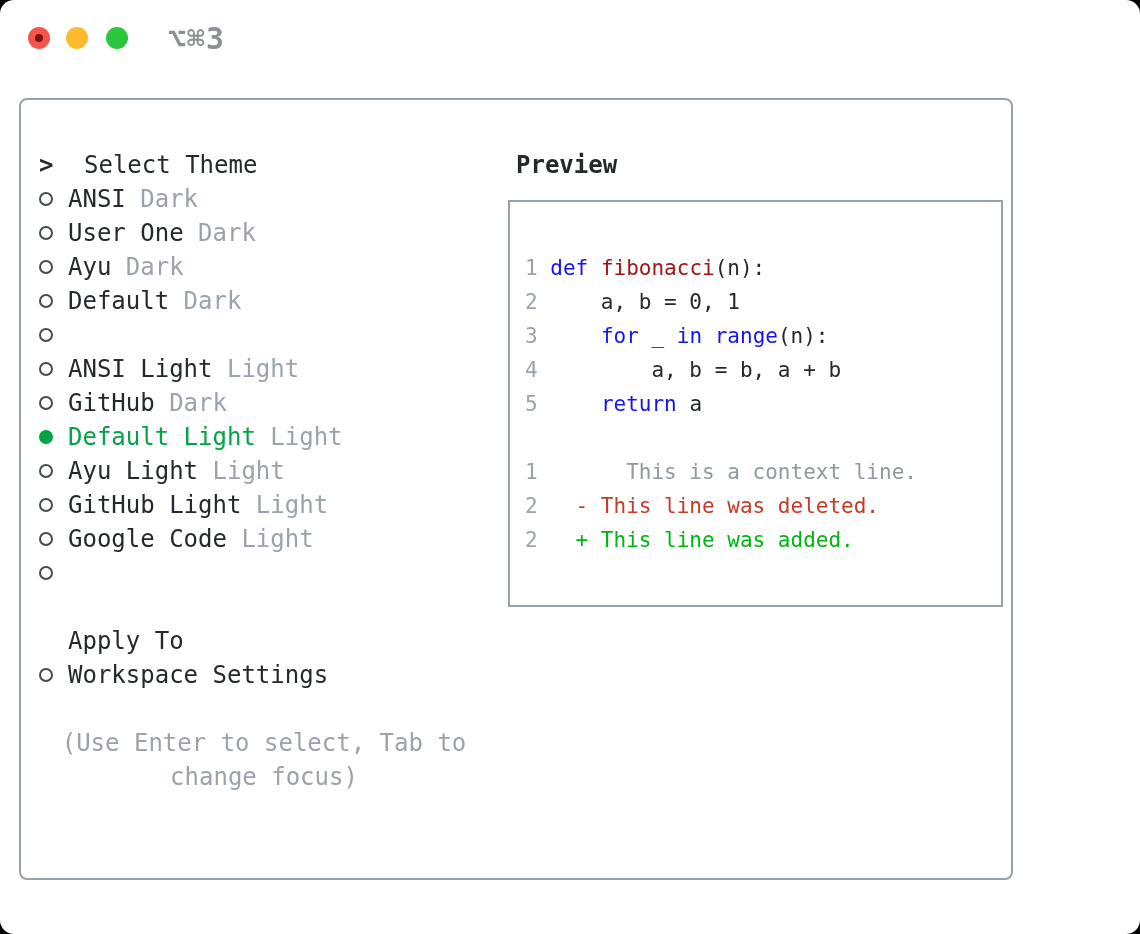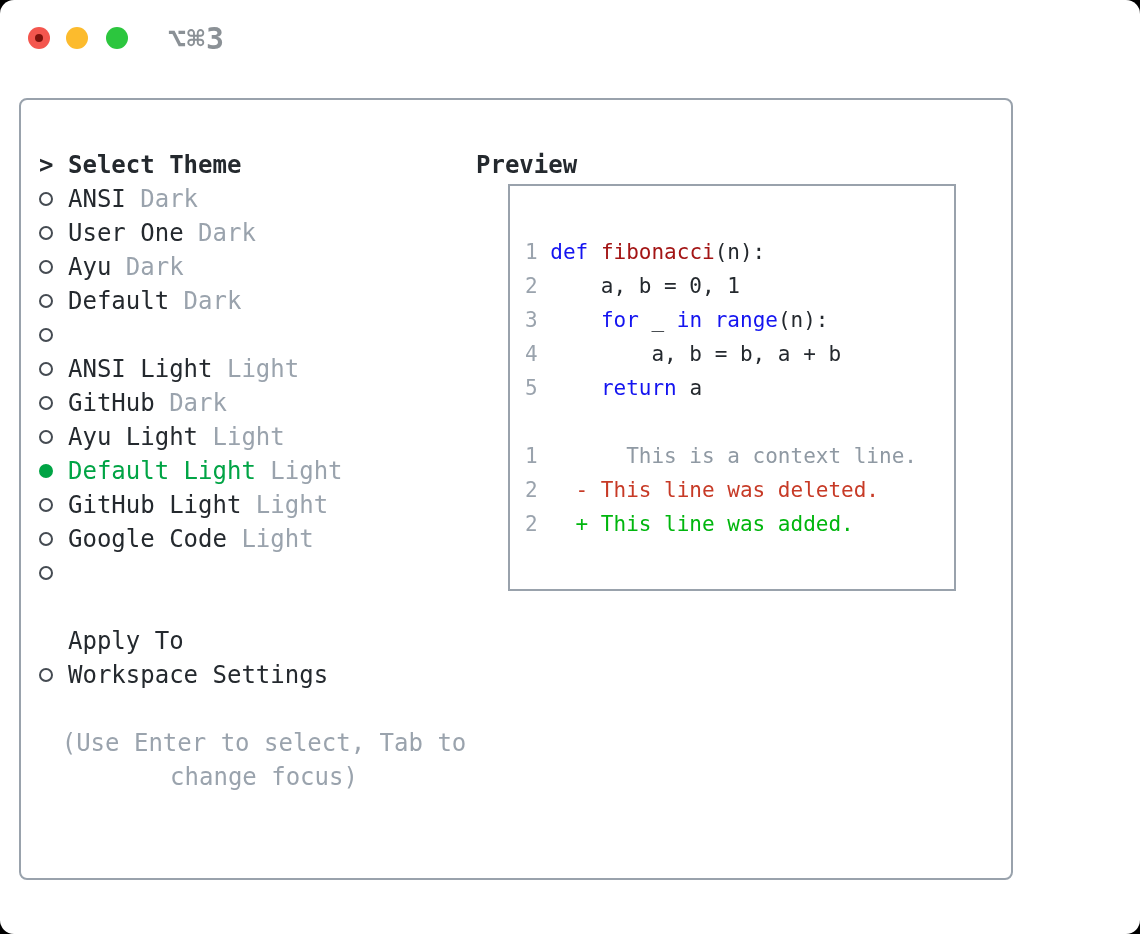--- a/index.html
+++ b/index.html
@@ -27,35 +27,35 @@
     box-sizing:border-box;border:2px solid var(--border);border-radius:8px;
   }
   
   .left-col{
     position:absolute;left:39px;top:148px;width:450px;
     font-size:24px;line-height:34px;color:var(--text);
   }
   .row{display:flex;height:34px;align-items:center;white-space:pre;}
   .marker{width:29px;display:inline-flex;align-items:center;flex:0 0 29px;}
   .prompt{font-weight:bold;color:var(--text);}
-  .hdr{font-weight:bold;color:var(--text);}
+  .hdr{font-weight:normal;color:var(--text);margin-left:16px;}
   .radio{width:14px;height:14px;border-radius:50%;box-sizing:border-box;border:2px solid #454b52;background:transparent;}
   .radio.sel{border-color:var(--selection_green);background:var(--selection_green);}
   .label{white-space:pre;}
   .sel-green{color:var(--selection_green);}
   .muted{color:var(--muted);}
   .spacer{height:34px;}
   .hint-line{height:34px;line-height:34px;color:var(--muted);white-space:pre;text-align:center;}
   
   .preview-title{
-    position:absolute;left:476px;top:148px;height:34px;line-height:34px;
+    position:absolute;left:516px;top:148px;height:34px;line-height:34px;
     font-size:24px;font-weight:bold;color:var(--text);
   }
   .preview-box{
-    position:absolute;left:508px;top:184px;width:448px;height:407px;
+    position:absolute;left:508px;top:200px;width:495px;height:407px;
     box-sizing:border-box;border:2px solid var(--border);background:#ffffff;
   }
   #code{
     position:absolute;left:15px;top:49px;margin:0;
     font-family:inherit;font-size:21px;line-height:34px;white-space:pre;
   }
   .code-line{min-height:34px;}
   .c-num{color:var(--muted);}
   .c-kw{color:var(--keyword_blue);}
   .c-fn{color:var(--function_red);}
@@ -86,22 +86,22 @@
       <span class="hdr">Select Theme</span>
     </div>
     <div id="theme-list">
         <div class="row"><span class="marker"><span class="radio"></span></span><span class="label"><span>ANSI</span> <span class="muted">Dark</span></span></div>
         <div class="row"><span class="marker"><span class="radio"></span></span><span class="label"><span>User One</span> <span class="muted">Dark</span></span></div>
         <div class="row"><span class="marker"><span class="radio"></span></span><span class="label"><span>Ayu</span> <span class="muted">Dark</span></span></div>
         <div class="row"><span class="marker"><span class="radio"></span></span><span class="label"><span>Default</span> <span class="muted">Dark</span></span></div>
         <div class="row"><span class="marker"><span class="radio"></span></span></div>
         <div class="row"><span class="marker"><span class="radio"></span></span><span class="label"><span>ANSI Light</span> <span class="muted">Light</span></span></div>
         <div class="row"><span class="marker"><span class="radio"></span></span><span class="label"><span>GitHub</span> <span class="muted">Dark</span></span></div>
+        <div class="row"><span class="marker"><span class="radio sel"></span></span><span class="label"><span class="sel-green">Default Light</span> <span class="muted">Light</span></span></div>
         <div class="row"><span class="marker"><span class="radio"></span></span><span class="label"><span>Ayu Light</span> <span class="muted">Light</span></span></div>
-        <div class="row"><span class="marker"><span class="radio sel"></span></span><span class="label"><span class="sel-green">Default Light</span> <span class="muted">Light</span></span></div>
         <div class="row"><span class="marker"><span class="radio"></span></span><span class="label"><span>GitHub Light</span> <span class="muted">Light</span></span></div>
         <div class="row"><span class="marker"><span class="radio"></span></span><span class="label"><span>Google Code</span> <span class="muted">Light</span></span></div>
         <div class="row"><span class="marker"><span class="radio"></span></span></div>
       </div>
     <div class="spacer"></div>
     <div class="row">
       <span class="marker"></span>
       <span>Apply To</span>
     </div>
     <div id="apply-list">

